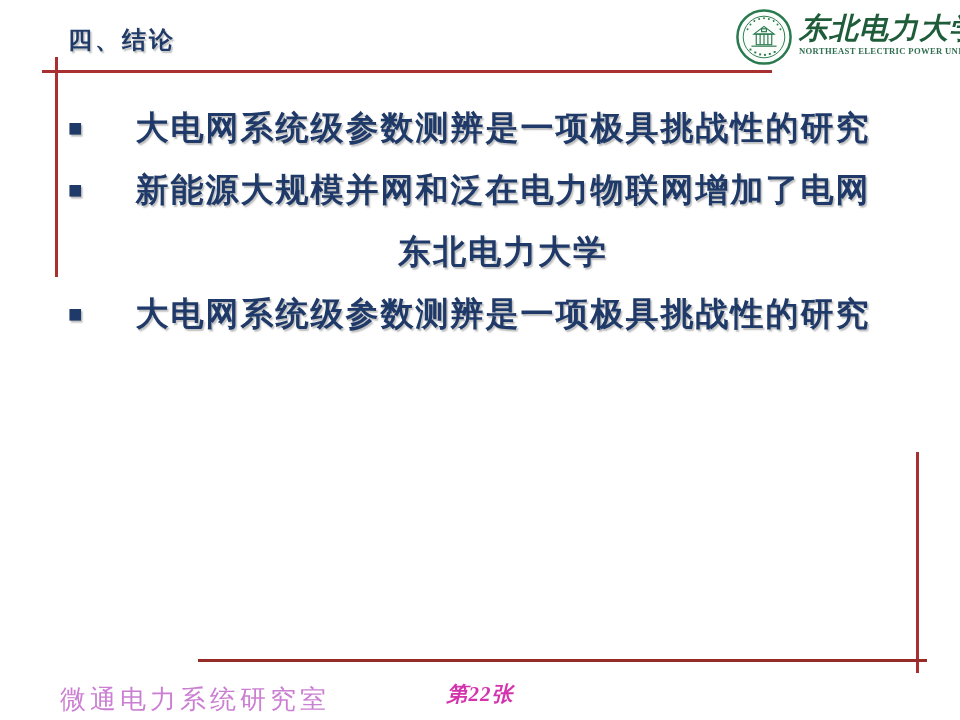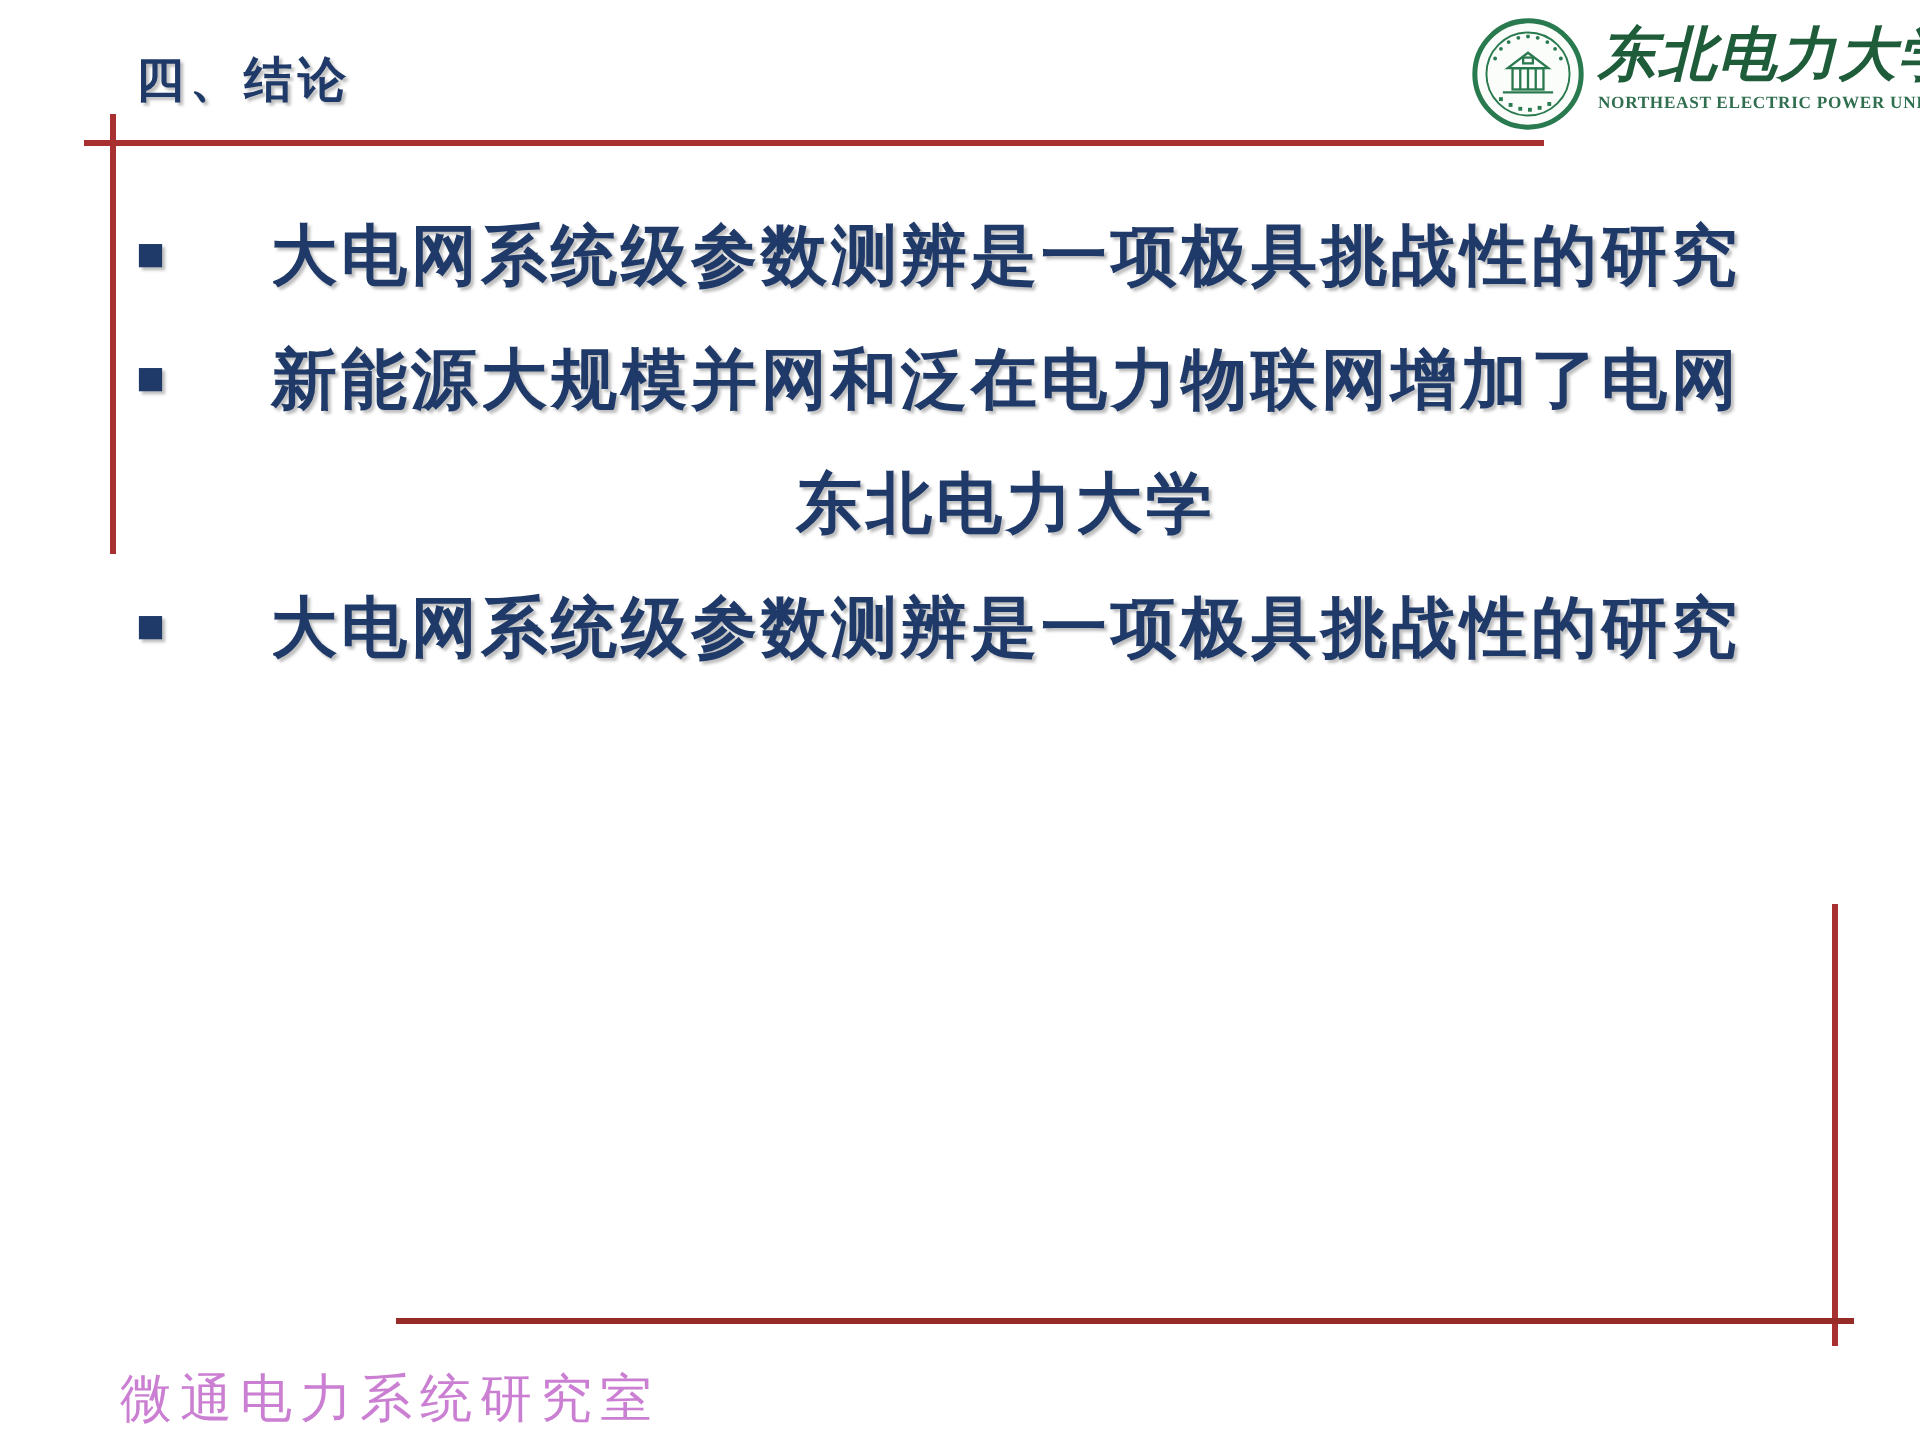--- a/index.html
+++ b/index.html
@@ -129,14 +129,15 @@
     <div class="bullet">
       <span class="marker">■</span>
       <div class="btext">
         <div class="bline">大电网系统级参数测辨是一项极具挑战性的研究</div>
       </div>
     </div>
 
   </div>
 
   <div class="footer-lab">微通电力系统研究室</div>
+  <div class="footer-page">第22张</div>
 
 </div>
 
 </body></html>

